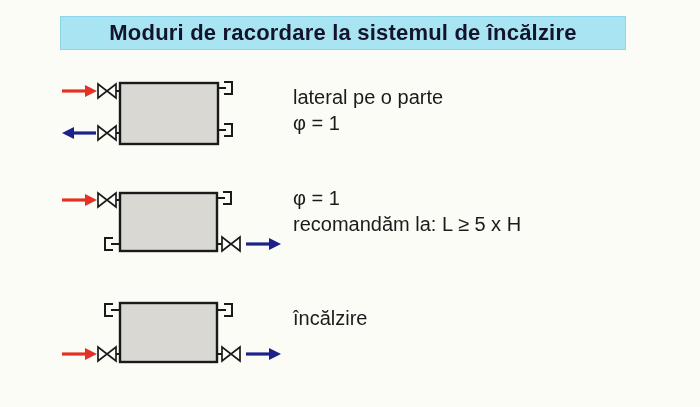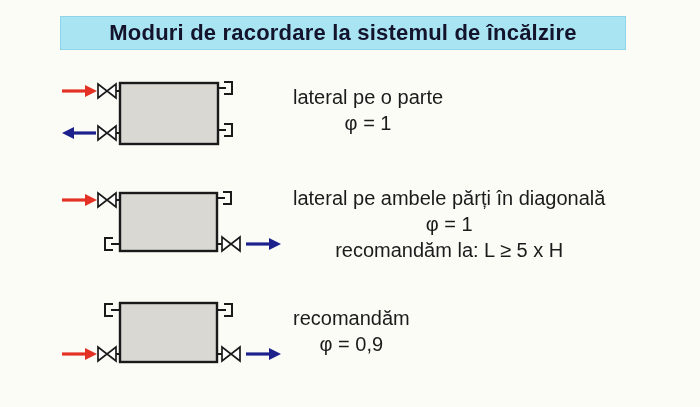--- a/index.html
+++ b/index.html
@@ -39,21 +39,20 @@
   #diagram-1 { left: 58px; top: 78px; }
   #diagram-2 { left: 58px; top: 188px; }
   #diagram-3 { left: 58px; top: 298px; }
   .label-block {
     position: absolute;
     left: 293px;
     font-size: 20px;
     line-height: 26px;
     color: var(--text-color, #1b1b1b);
     white-space: nowrap;
-    text-align: center;
   }
   #label-1 { top: 84px; }
   #label-2 { top: 185px; }
   #label-3 { top: 305px; }
 
   
   .radiator-body { fill: var(--radiator-fill, #d9d8d3); stroke: var(--outline, #1a1a1a); stroke-width: 2.4; }
   .supply-shaft { stroke: var(--supply-red, #e43125); stroke-width: 3.2; fill: none; }
   .supply-head  { fill: var(--supply-red, #e43125); }
   .return-shaft { stroke: var(--return-blue, #1c218c); stroke-width: 3.2; fill: none; }
@@ -128,21 +127,20 @@
       <line class="stub" x1="159" y1="56" x2="165" y2="56"></line>
       <polygon class="valve-tri" points="164,49 164,63 173,56"></polygon>
       <polygon class="valve-tri" points="182,49 182,63 173,56"></polygon>
     </g>
     <g>
       <line class="return-shaft" x1="188" y1="56" x2="212" y2="56"></line>
       <polygon class="return-head" points="211,50 211,62 223,56"></polygon>
     </g>
   </svg>
   <div id="label-2" class="label-block">
-    <div>lateral pe ambele părți în diagonală</div>
     <div>φ = 1</div>
     <div>recomandăm la: L ≥ 5 x H</div>
   </div>
 
   <svg id="diagram-3" class="diagram-svg" viewBox="0 0 235 80">
     <rect class="radiator-body" x="62" y="5" width="97" height="59"></rect>
     <g>
       <line class="stub" x1="62" y1="12" x2="53" y2="12"></line>
       <path class="cap-bracket" d="M55,6 h-8 v12 h8"></path>
     </g>
@@ -163,17 +161,16 @@
       <line class="stub" x1="159" y1="56" x2="165" y2="56"></line>
       <polygon class="valve-tri" points="164,49 164,63 173,56"></polygon>
       <polygon class="valve-tri" points="182,49 182,63 173,56"></polygon>
     </g>
     <g>
       <line class="return-shaft" x1="188" y1="56" x2="212" y2="56"></line>
       <polygon class="return-head" points="211,50 211,62 223,56"></polygon>
     </g>
   </svg>
   <div id="label-3" class="label-block">
-    <div>recomandăm</div>
-    <div>φ = 0,9</div>
+    <div>încălzire</div>
   </div>
 
 </div>
 
 </body></html>

